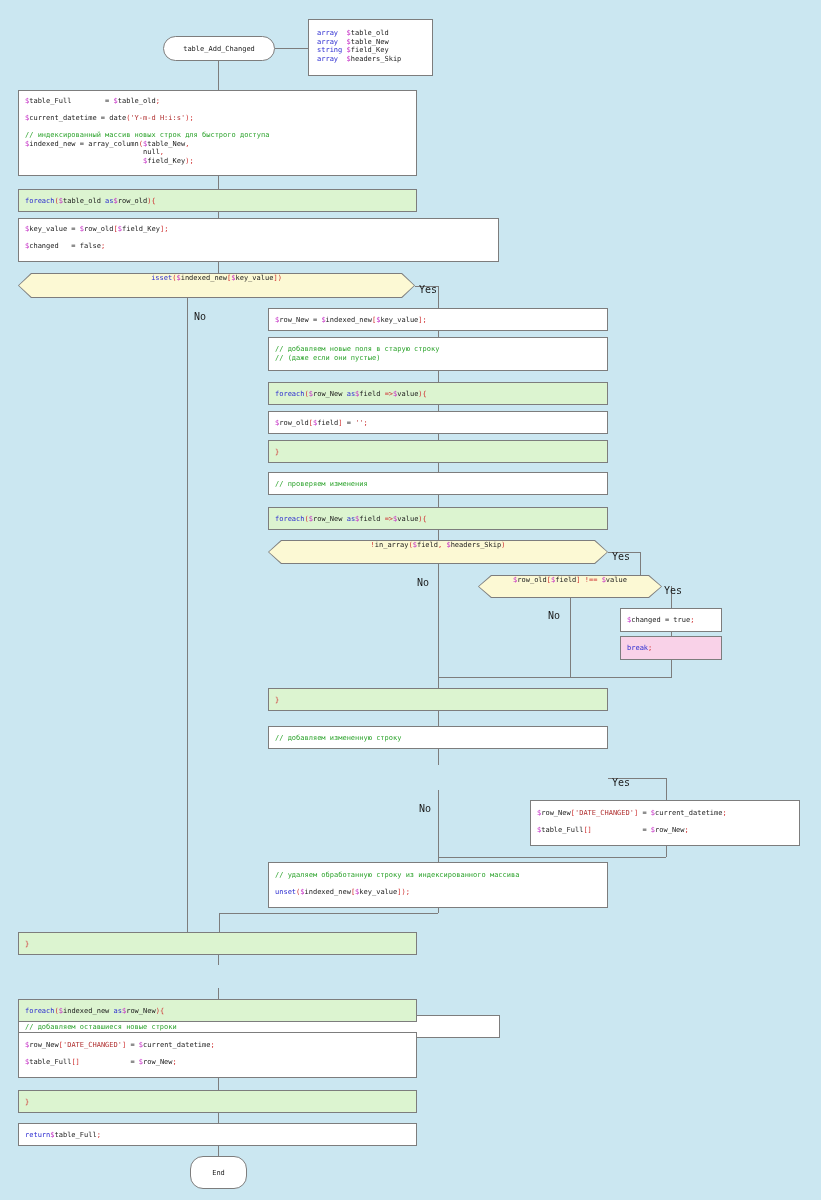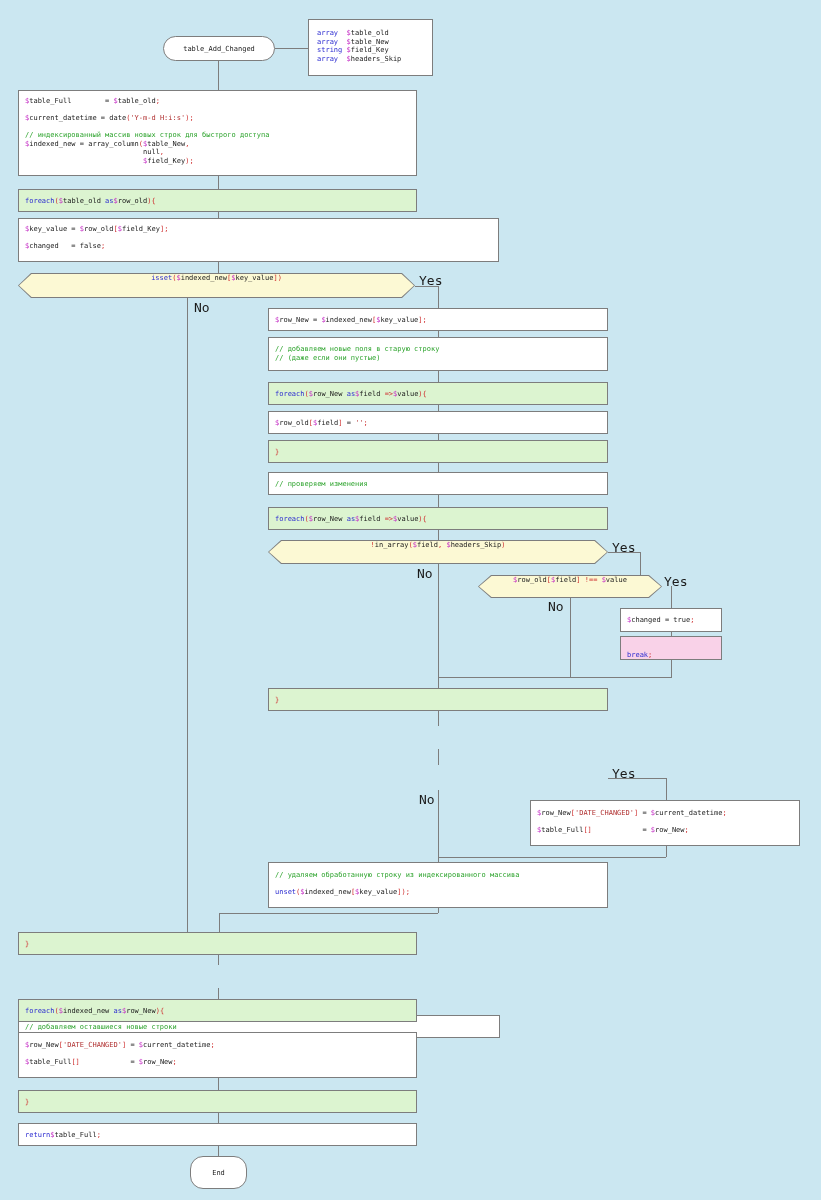--- a/index.html
+++ b/index.html
@@ -17,21 +17,21 @@
        clip-path:polygon(13px 0,calc(100% - 13px) 0,100% 50%,calc(100% - 13px) 100%,13px 100%,0 50%);}
   .hexin{position:absolute;inset:1px;background:var(--yellow);
        clip-path:polygon(12.5px 0,calc(100% - 12.5px) 0,100% 50%,calc(100% - 12.5px) 100%,12.5px 100%,0 50%);
        display:flex;align-items:flex-start;justify-content:center;}
   pre.code{margin:0;font-family:inherit;font-size:7px;line-height:8.5px;color:#1a1a1a;
            padding:6px 0 0 6px;white-space:pre;}
   .onecode{display:flex;align-items:center;font-size:7px;color:#1a1a1a;padding-left:6px;white-space:pre;}
   .hexin .t{font-size:7px;color:#1a1a1a;white-space:pre;}
   .vl{position:absolute;width:1px;background:var(--ln);}
   .hl{position:absolute;height:1px;background:var(--ln);}
-  .lbl{position:absolute;font-size:13px;color:#1a1a1a;}
+  .lbl{position:absolute;font-size:10px;color:#1a1a1a;margin-top:11px;}
   .c{color:#2ca32c;} .s{color:#b03030;} .p{color:#cf2f2f;} .k{color:#2b2bd0;} .m{color:#c42ac4;}
 </style>
 </head>
 <body>
 
 <div id="canvas">
 
   <div class="hl" style="left:275px;top:48px;width:33px;"></div>
   <div class="vl" style="left:218px;top:61px;height:29px;"></div>
   <div class="vl" style="left:218px;top:176px;height:13px;"></div>
@@ -158,27 +158,30 @@
     <div class="hexin">
         <span class="t"><span class="m">$</span>row_old<span class="p">[</span><span class="m">$</span>field<span class="p">]</span> <span class="p">!==</span> <span class="m">$</span>value</span>
       </div>
   </div>
 
   <div class="box" style="left:620px;top:608px;width:102px;height:24px;">
     <div class="onecode" style="height:100%;"><span class="m">$</span>changed = true<span class="p">;</span></div>
   </div>
 
   <div class="pbox" style="left:620px;top:636px;width:102px;height:24px;">
-    <div class="onecode" style="height:100%;align-items:flex-end;"><span class="k">break</span><span class="p">;</span></div>
+    <div class="onecode" style="height:100%;"><span class="k">break</span><span class="p">;</span></div>
   </div>
 
   <div class="gbox" style="left:268px;top:688px;width:340px;height:23px;">
     <div class="onecode" style="height:100%;"><span class="p">}</span></div>
   </div>
 
+  <div class="box" style="left:268px;top:726px;width:340px;height:23px;">
+    <div class="onecode" style="height:100%;"><span class="c">// добавляем измененную строку</span></div>
+  </div>
 
 
   <div class="box" style="left:530px;top:800px;width:270px;height:46px;">
     <pre class="code" style="padding-top:8px;"><span class="m">$</span>row_New<span class="p">[</span><span class="s">'DATE_CHANGED'</span><span class="p">]</span> = <span class="m">$</span>current_datetime<span class="p">;</span>
 
 <span class="m">$</span>table_Full<span class="p">[</span><span class="p">]</span>            = <span class="m">$</span>row_New<span class="p">;</span></pre>
   </div>
 
   <div class="box" style="left:268px;top:862px;width:340px;height:46px;">
     <pre class="code" style="padding-top:8px;"><span class="c">// удаляем обработанную строку из индексированного массива</span>

